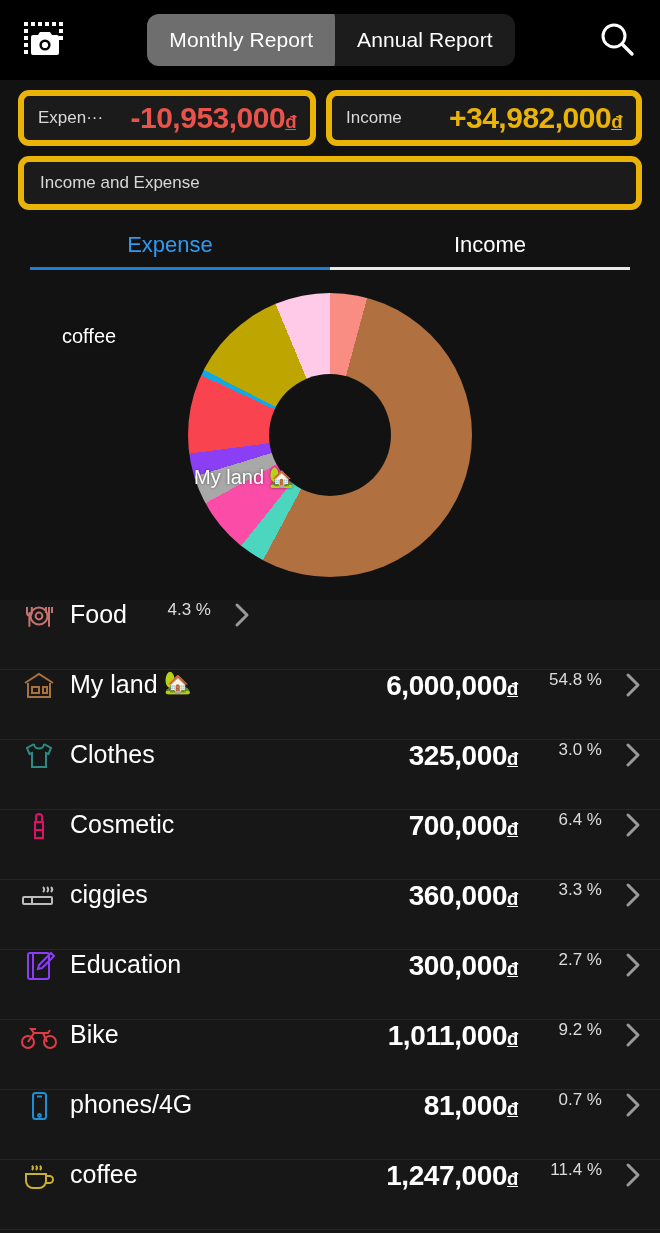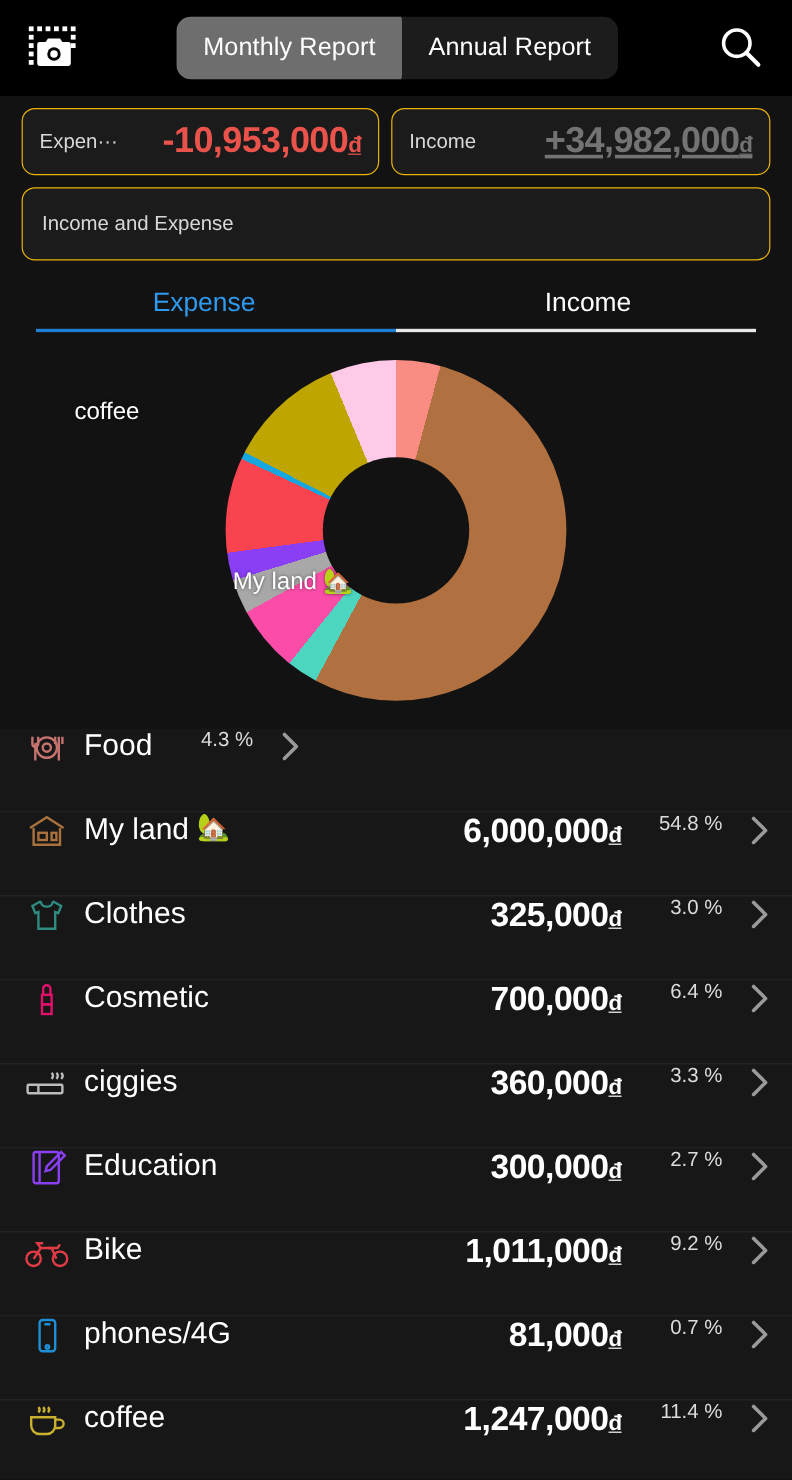--- a/index.html
+++ b/index.html
@@ -28,33 +28,33 @@
     height:52px;padding:8px 22px;display:flex;align-items:center;justify-content:center;
     font-size:21px;color:#ffffff;letter-spacing:.1px;white-space:nowrap;
     border-radius:12px;
   }
   .seg.active{background:#6e6e6e;}
 
   
   .summary{padding:10px 18px 0 18px;background:#121212;}
   .row-cards{display:flex;gap:10px;}
   .card{
-    background:#1b1b1b;border:1px solid #eab308;border-radius:11px;
+    background:#1b1b1b;border:6px solid #eab308;border-radius:11px;
     height:56px;display:flex;align-items:center;box-sizing:border-box;
     padding:0 14px;
   }
   .card.expense{flex:0 0 298px;}
   .card.income{flex:1;}
-  .card.total{margin-top:10px;height:61px;display:flex;align-items:center;justify-content:space-between;padding:0 16px;}
+  .card.total{margin-top:10px;height:54px;display:flex;align-items:center;justify-content:space-between;padding:0 16px;}
   .card-label{font-size:17px;color:#d8d8d8;white-space:nowrap;flex:0 0 auto;}
   .card-label.trunc{max-width:92px;overflow:hidden;text-overflow:ellipsis;}
   .amt{font-weight:bold;white-space:nowrap;margin-left:auto;}
   .amt .cur{font-size:.62em;vertical-align:baseline;text-decoration:underline;}
   .amt.neg{color:#e9534b;font-size:30px;letter-spacing:-.5px;}
-  .amt.pos{color:#737373;font-size:30px;letter-spacing:-.5px;text-decoration:underline;}
+  .amt.pos{color:#eab308;font-size:30px;letter-spacing:-.5px;}
   .amt.big{color:#ffffff;font-size:35px;letter-spacing:-.5px;}
 
   
   .tabs{display:flex;margin-top:22px;padding:0 30px;gap:40px;}
   .tab{flex:1;text-align:center;font-size:22px;padding-bottom:9px;color:#ffffff;}
   .tab.active{color:#2e9bf0;}
   .tabline{display:flex;padding:0 30px;}
   .tabline span{height:3px;flex:1;display:block;}
   .tabline .on{background:#1f7fd4;}
   .tabline .off{background:#e8e8e8;}

